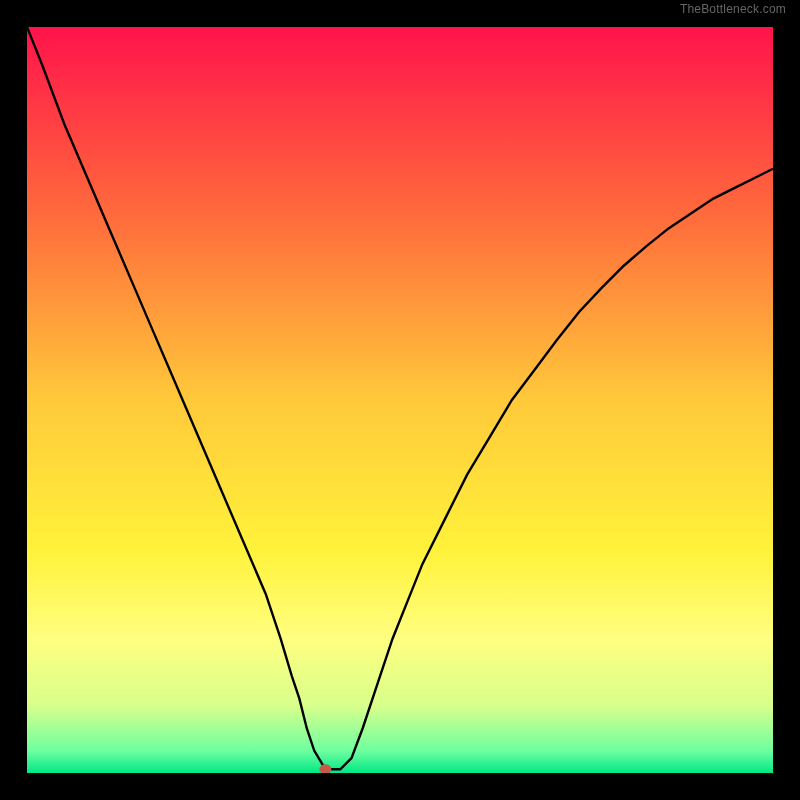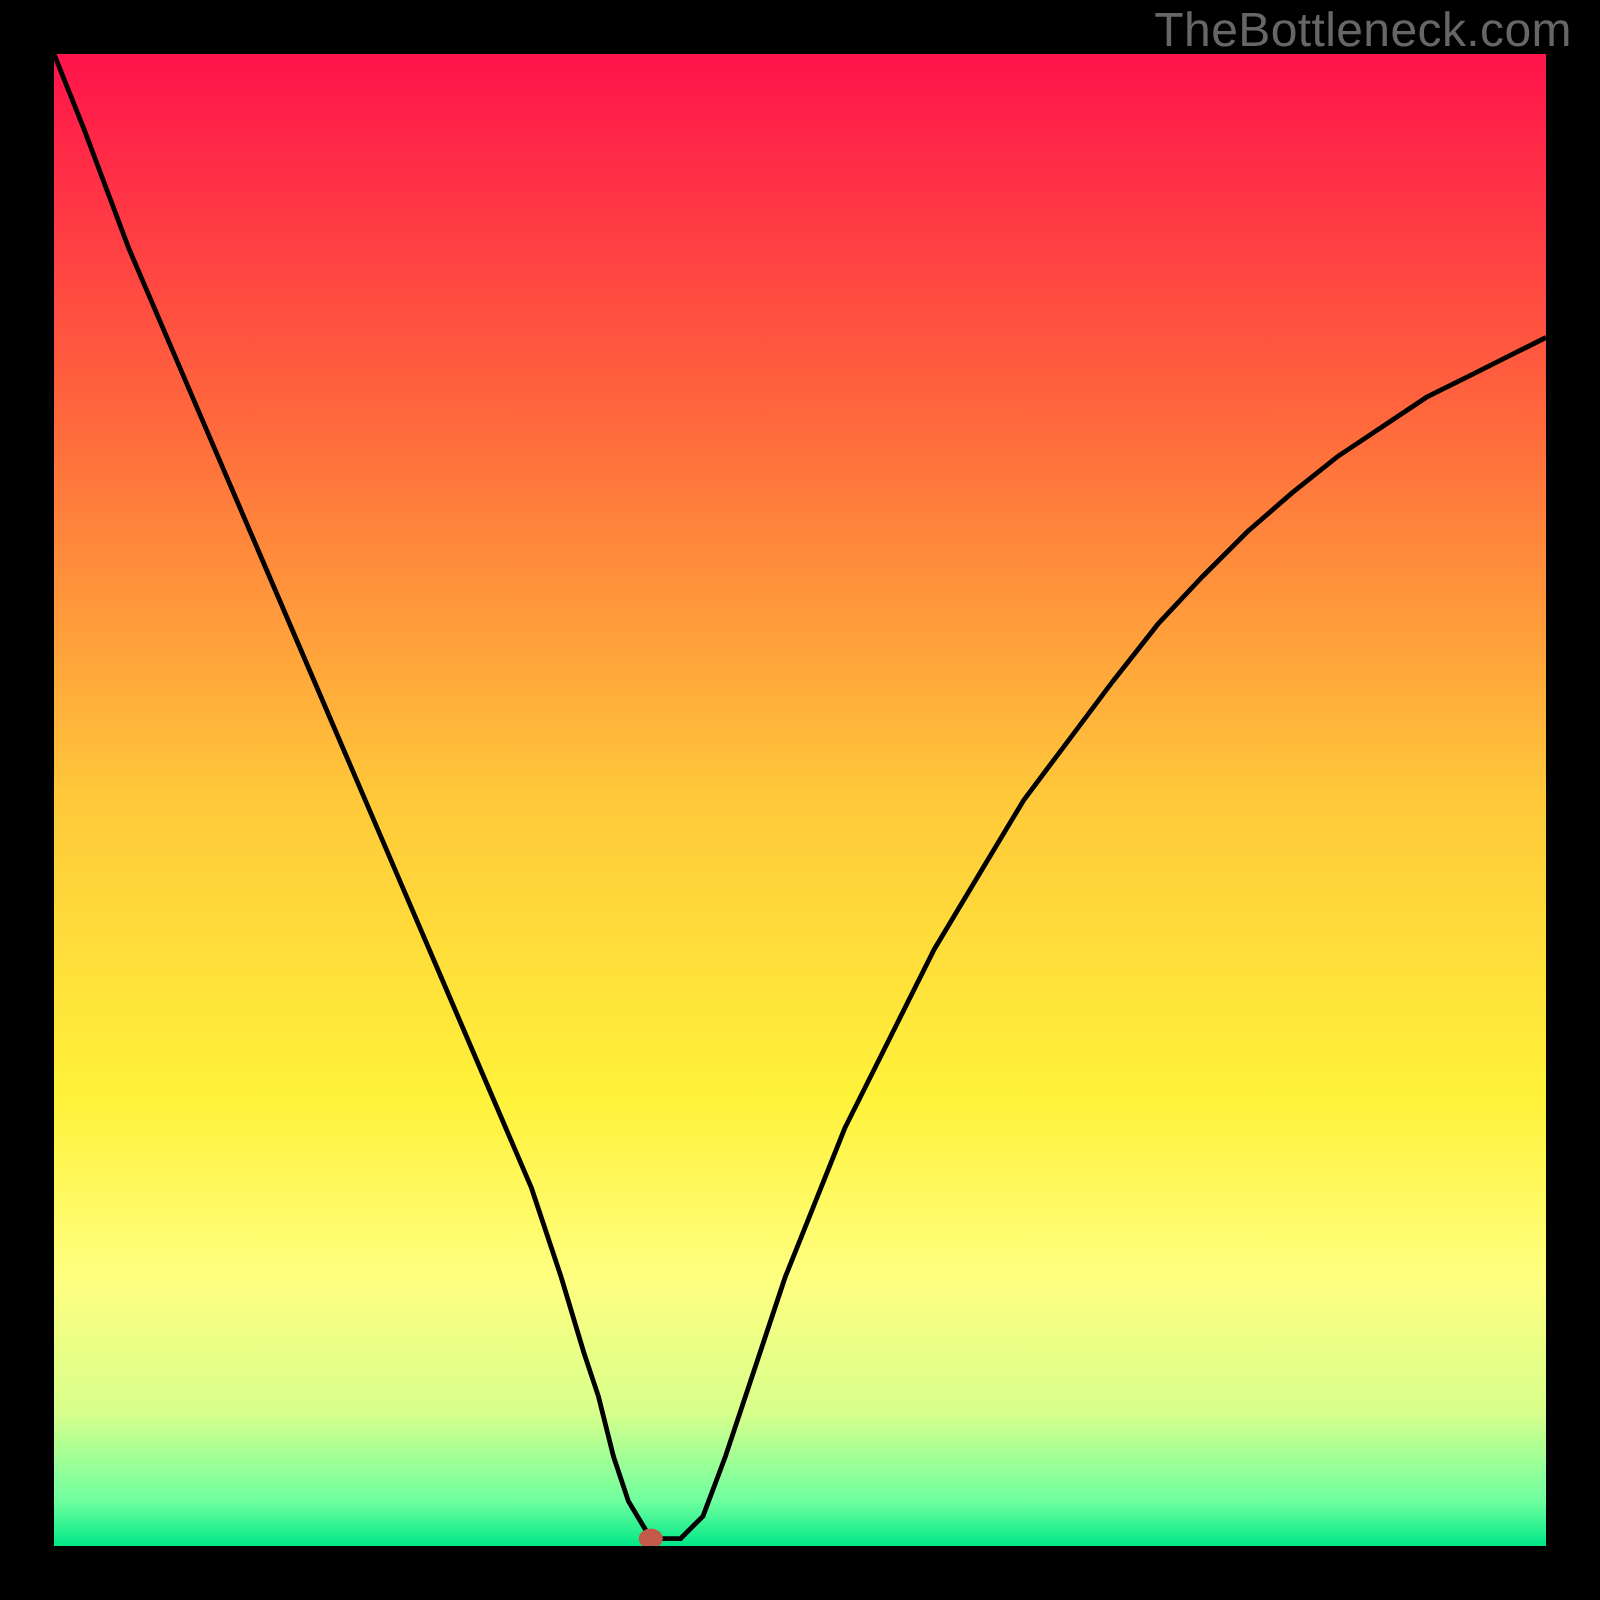--- a/index.html
+++ b/index.html
@@ -15,21 +15,21 @@
     width: 800px;
     height: 800px;
     background: #000;
     position: relative;
   }
   .watermark {
     position: absolute;
     top: 2px;
     right: 14px;
     color: #666;
-    font-size: 24px;
+    font-size: 12px;
     font-weight: 500;
     letter-spacing: 0.2px;
     z-index: 10;
     user-select: none;
   }
   .plot-wrap {
     position: absolute;
     left: 27px;
     top: 27px;
     width: 746px;

